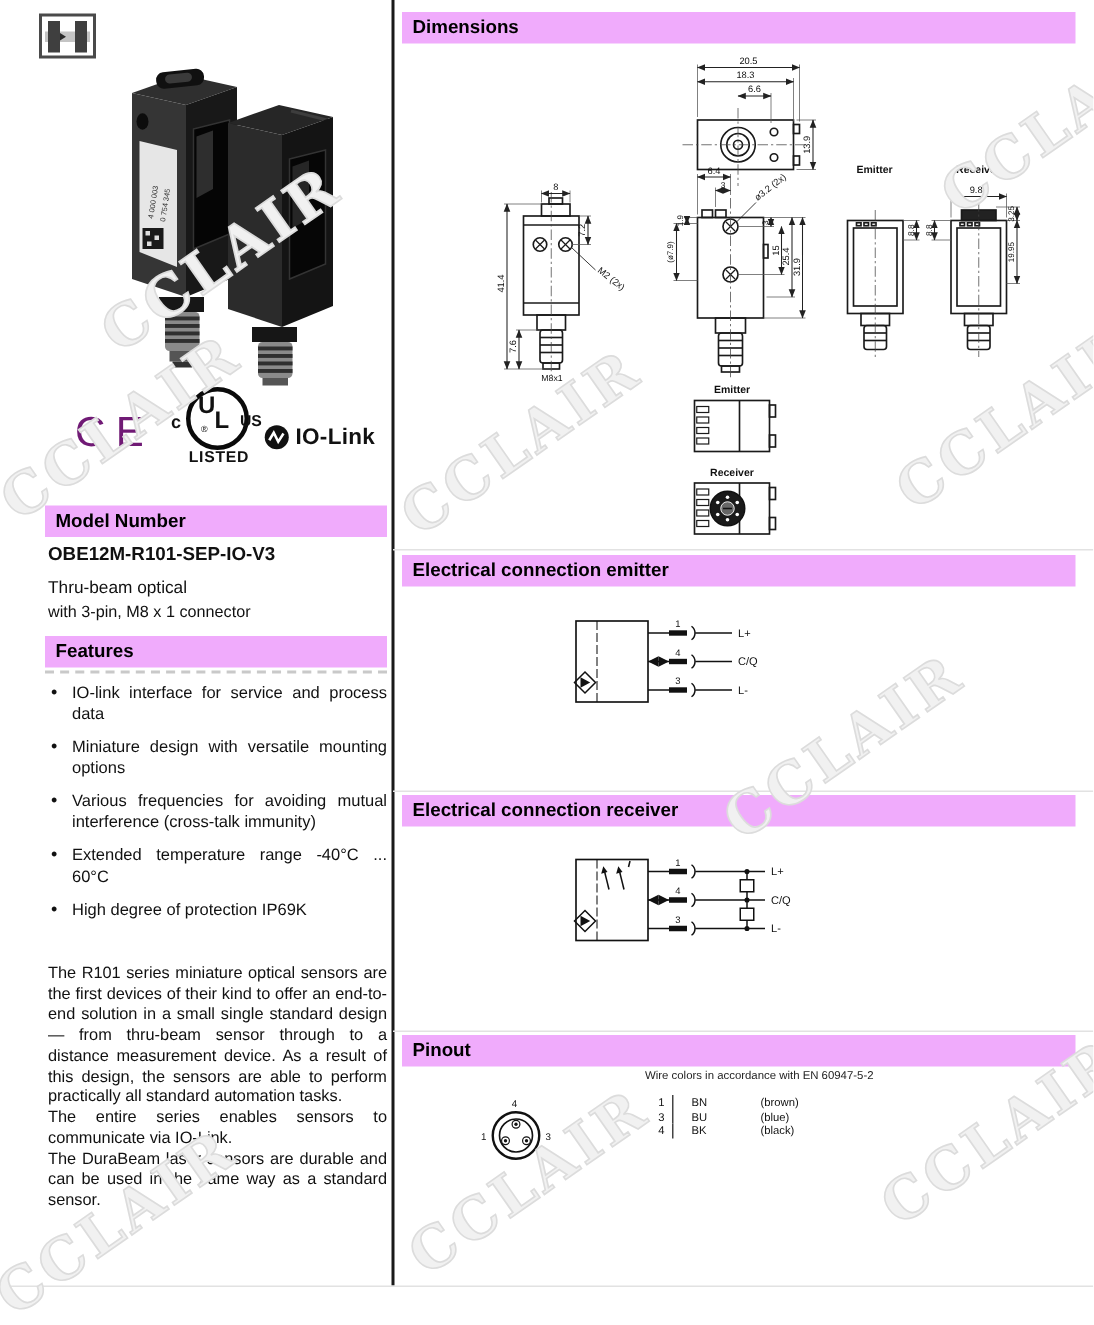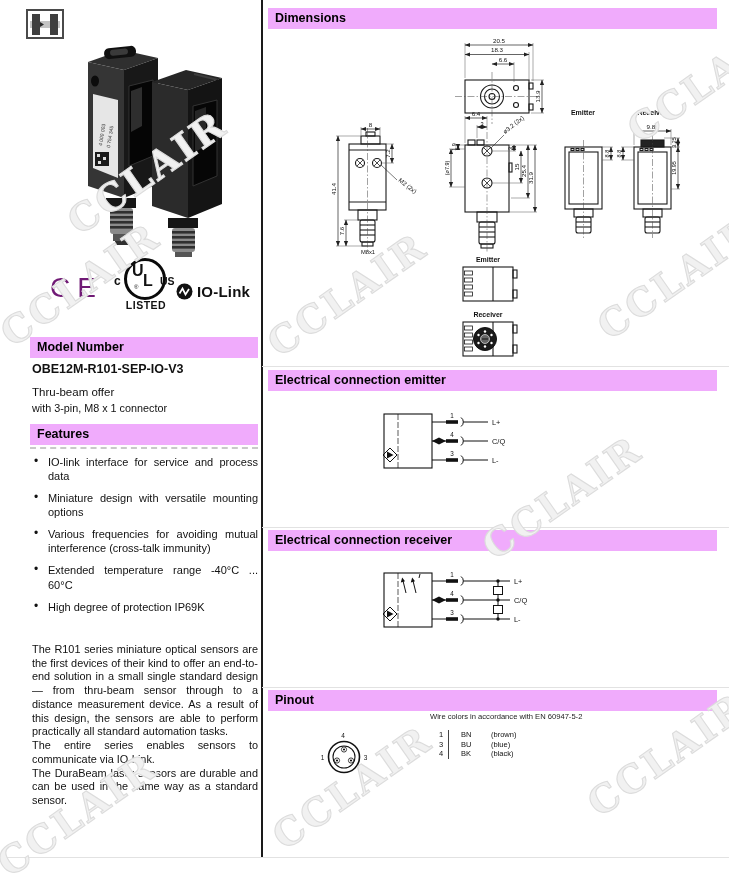--- a/index.html
+++ b/index.html
@@ -42,21 +42,21 @@
   .ulus{position:absolute;left:44px;top:17px;font-size:10.5px;font-weight:700;}
   .ullisted{position:absolute;left:0;width:60px;top:41px;text-align:center;font-size:10.5px;
             font-weight:700;letter-spacing:.5px;}
   .iolink{position:absolute;left:176px;top:283px;display:flex;align-items:center;gap:4px;}
   .iolink .txt{font-size:15px;font-weight:bold;color:#111;letter-spacing:.2px;}
   
   .ptable{position:absolute;left:434px;top:730px;font-size:7.5px;line-height:9.5px;}
   .prow{display:flex;}
   .prow .pnum{width:14px;text-align:center;}
   .prow .pbar{width:12px;border-left:1px solid #444;}
-  .prow .pcode{width:30px;}
+  .prow .pcode{width:46px;}
   .prow .pname{width:60px;}
   .pnote{position:absolute;left:430px;top:712px;font-size:7.6px;color:#222;}
   svg{display:block;}
   svg text{font-family:"Liberation Sans",sans-serif;}
 </style>
 </head>
 <body>
 
 <div class="page">
 
@@ -149,21 +149,21 @@
   <div class="iolink">
     <svg width="17" height="17" viewBox="0 0 17 17">
       <circle cx="8.5" cy="8.5" r="8" fill="#111"></circle>
       <polyline points="3.5,10.5 6.5,5.5 9.5,11.5 13,6" stroke="#fff" stroke-width="1.7" fill="none"></polyline>
     </svg>
     <span class="txt">IO-Link</span>
   </div>
 
   <div class="bar bar-left" style="top:337px">Model Number</div>
   <div class="model-number" style="top:362px">OBE12M-R101-SEP-IO-V3</div>
-  <div class="model-line1" style="top:386px">Thru-beam offer</div>
+  <div class="model-line1" style="top:386px">Thru-beam optical</div>
   <div class="model-line2" style="top:402px">with 3-pin, M8 x 1 connector</div>
 
   <div class="bar bar-left" style="top:424px">Features</div>
   <div class="dashline" style="top:447px"></div>
   <ul class="features" style="top:455px">
     <li>IO-link interface for service and process data</li>
     <li>Miniature design with versatile mounting options</li>
     <li>Various frequencies for avoiding mutual interference (cross-talk immunity)</li>
     <li>Extended temperature range -40°C ... 60°C</li>
     <li>High degree of protection IP69K</li>

